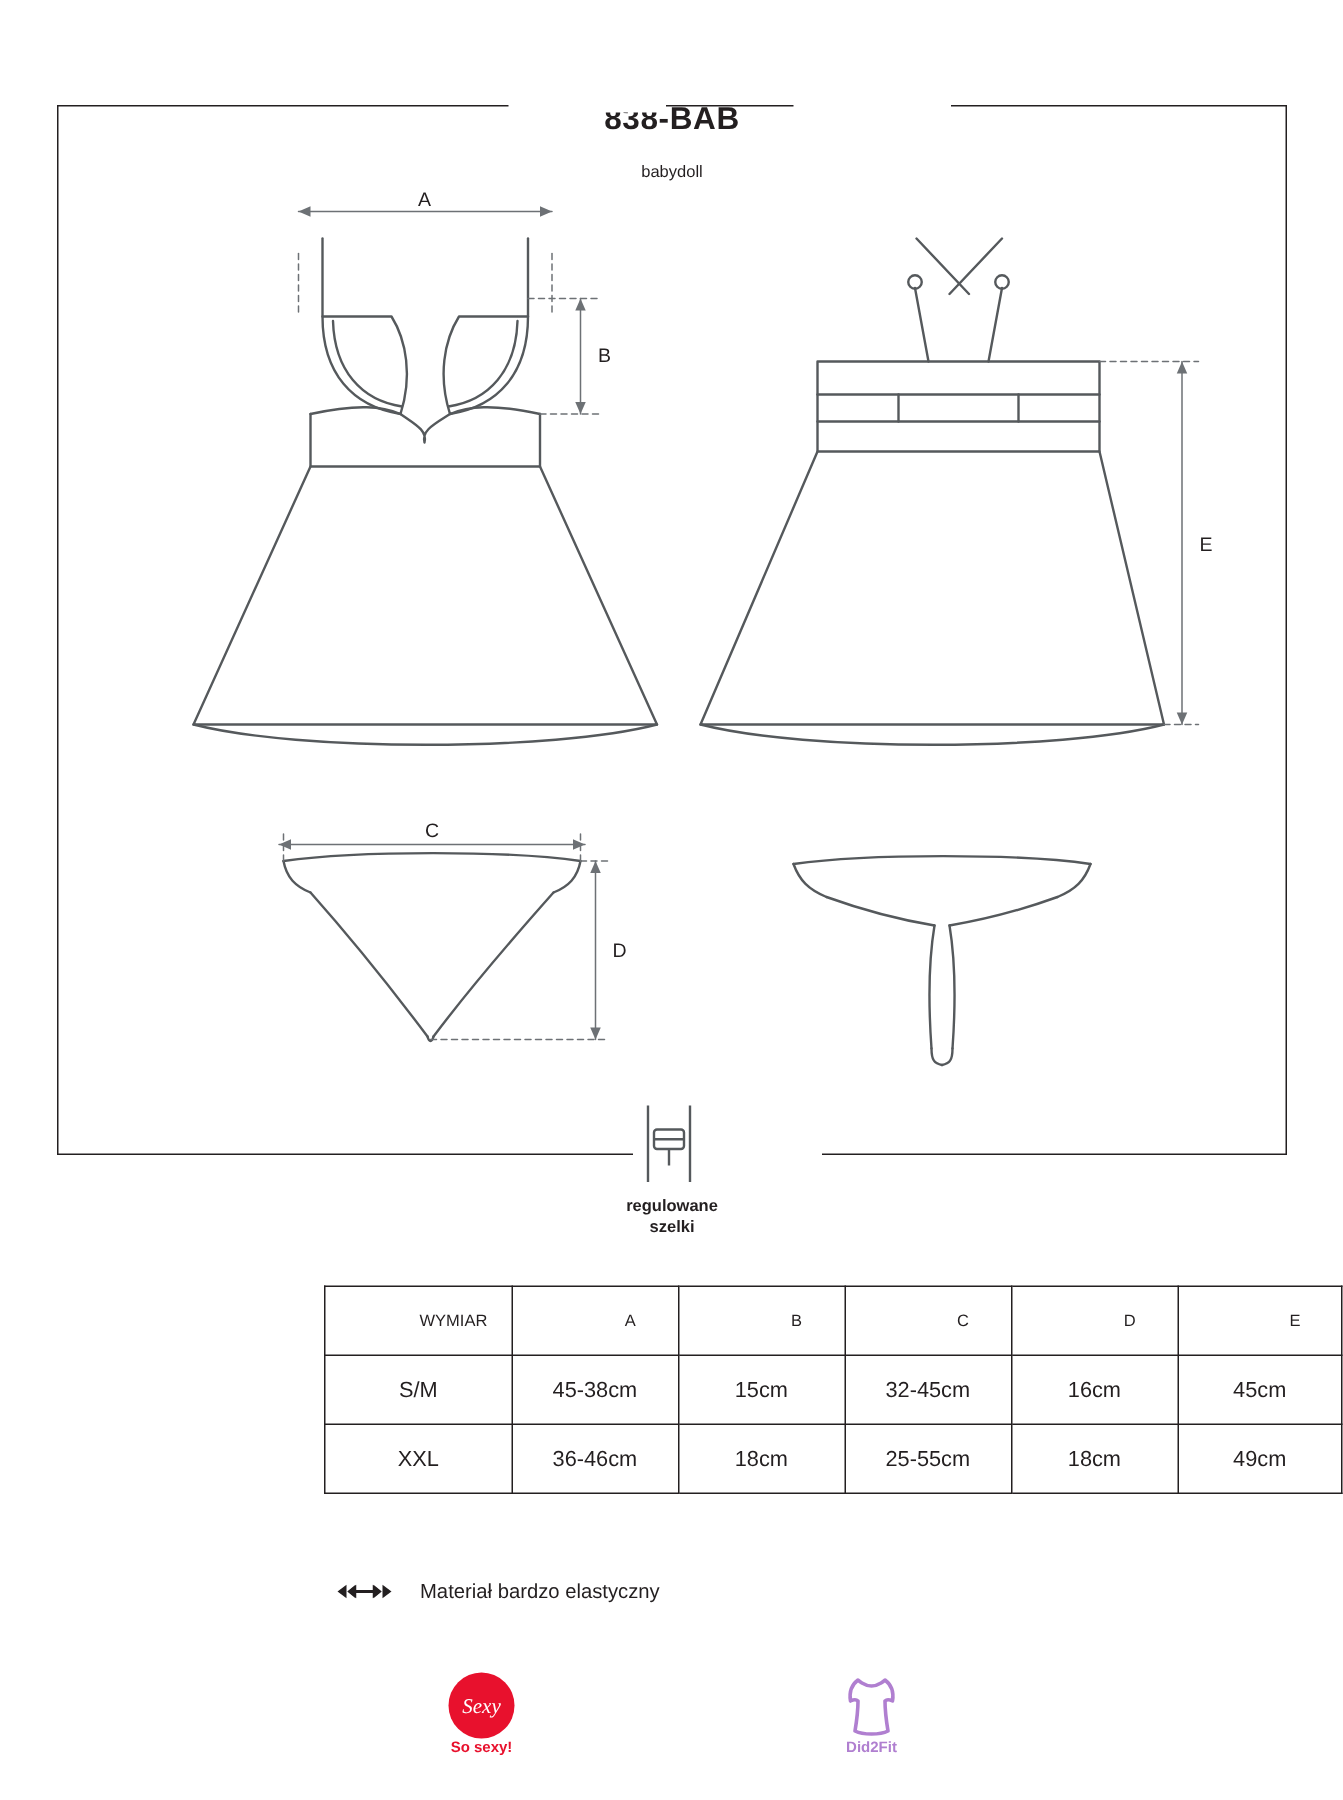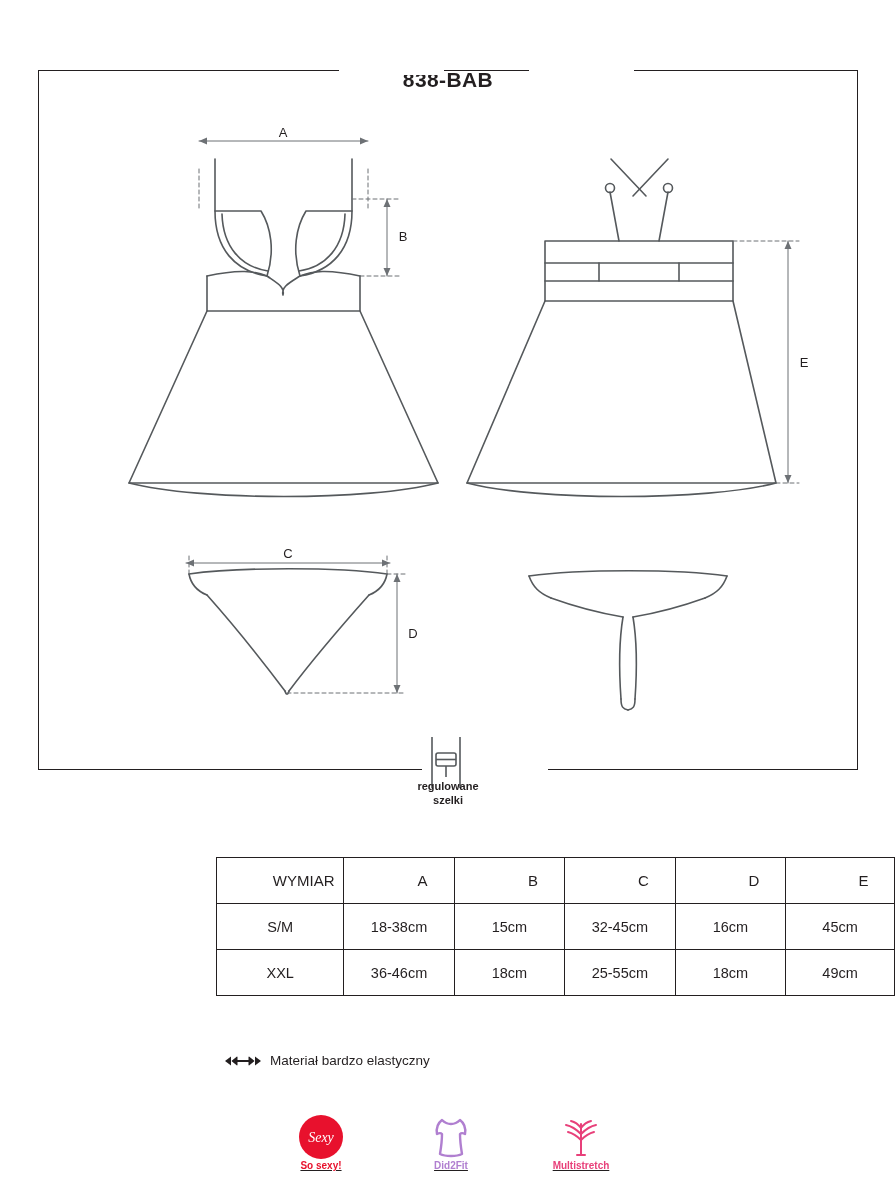--- a/index.html
+++ b/index.html
@@ -85,21 +85,21 @@
   .strap-icon {
     position: absolute;
     left: 420px;
     top: 735px;
     width: 52px;
     height: 55px;
   }
   .strap-caption {
     position: absolute;
     left: 358px;
-    top: 779px;
+    top: 797px;
     width: 180px;
     text-align: center;
     font-size: 11px;
     font-weight: bold;
     line-height: 14px;
   }
 
   
   .size-table {
     position: absolute;
@@ -115,47 +115,47 @@
     padding: 0;
     height: 45px;
     vertical-align: middle;
   }
   .size-table .col-label { width: 84px; }
   .size-table .col-a { width: 76px; }
   .size-table .col-b { width: 76px; }
   .size-table .col-c { width: 76px; }
   .size-table .col-d { width: 76px; }
   .size-table .col-e { width: 74px; }
-  .size-table thead td { font-size: 15px; padding-left: 47px; }
+  .size-table thead td { font-size: 11px; padding-left: 47px; }
 
   
   .elastic-note {
     position: absolute;
     left: 216px;
     top: 1053px;
     display: flex;
     align-items: center;
+    gap: 10px;
     font-size: 13.5px;
   }
   .elastic-note .arrow-ic {
     display: block;
     width: 54px;
     height: 14px;
   }
 
   
   .badges {
     position: absolute;
     left: 281px;
     top: 1114px;
     width: 340px;
     display: flex;
     justify-content: space-between;
     align-items: flex-start;
-    text-decoration: underline;
   }
   .badge {
     width: 80px;
     text-align: center;
   }
   .badge .glyph {
     height: 46px;
     display: flex;
     align-items: center;
     justify-content: center;
@@ -171,20 +171,21 @@
   .c-pink { color: #e8407a; }
   .c-blue { color: #2196e0; }
 </style>
 </head>
 <body>
 
 <div class="page">
 
   <div class="title-wrap">
     <div class="title-main">838-BAB</div>
+    <div class="title-sub">babydoll</div>
   </div>
 
   <div class="frame">
     <div class="frame-gap-top frame-gap-left"></div>
     <div class="frame-gap-top frame-gap-right"></div>
     <div class="frame-gap-bottom"></div>
 
     <svg class="drawing-svg" width="820" height="700" viewBox="0 0 820 700">
       <g fill="none" stroke="#55595c" stroke-width="1.6" stroke-linejoin="round" stroke-linecap="round">
 
@@ -324,21 +325,21 @@
         <td class="col-a">A</td>
         <td class="col-b">B</td>
         <td class="col-c">C</td>
         <td class="col-d">D</td>
         <td class="col-e">E</td>
       </tr>
     </thead>
     <tbody>
       <tr>
         <td>S/M</td>
-        <td>18-38cm</td>
+        <td>45-38cm</td>
         <td>15cm</td>
         <td>32-45cm</td>
         <td>16cm</td>
         <td>45cm</td>
       </tr>
       <tr>
         <td>XXL</td>
         <td>36-46cm</td>
         <td>18cm</td>
         <td>25-55cm</td>
@@ -383,34 +384,17 @@
                      C35,9 37,14 36,20 C34,19 32,19 31,20
                      C31,28 32,34 33,40 C29,42 25,42 22,42
                      C19,42 15,42 11,40 C12,34 13,28 13,20
                      C12,19 10,19 8,20 C7,14 9,9 13,6 Z"></path>
           </g>
         </svg>
       </div>
       <div class="blabel c-purple">Did2Fit</div>
     </div>
 
-    <div class="badge">
-      <div class="glyph">
-        <svg width="46" height="46" viewBox="0 0 46 46">
-          <g fill="none" stroke="#e8407a" stroke-width="2" stroke-linecap="round">
-            <path d="M23,40 L23,10"></path>
-            <path d="M23,20 C18,15 13,12 8,11"></path>
-            <path d="M23,20 C28,15 33,12 38,11"></path>
-            <path d="M23,26 C19,22 14,19 10,18"></path>
-            <path d="M23,26 C27,22 32,19 36,18"></path>
-            <path d="M23,14 C20,10 17,8 13,7"></path>
-            <path d="M23,14 C26,10 29,8 33,7"></path>
-            <path d="M19,41 L27,41"></path>
-          </g>
-        </svg>
-      </div>
-      <div class="blabel c-pink">Multistretch</div>
-    </div>
 
 
   </div>
 
 </div>
 
 </body></html>

